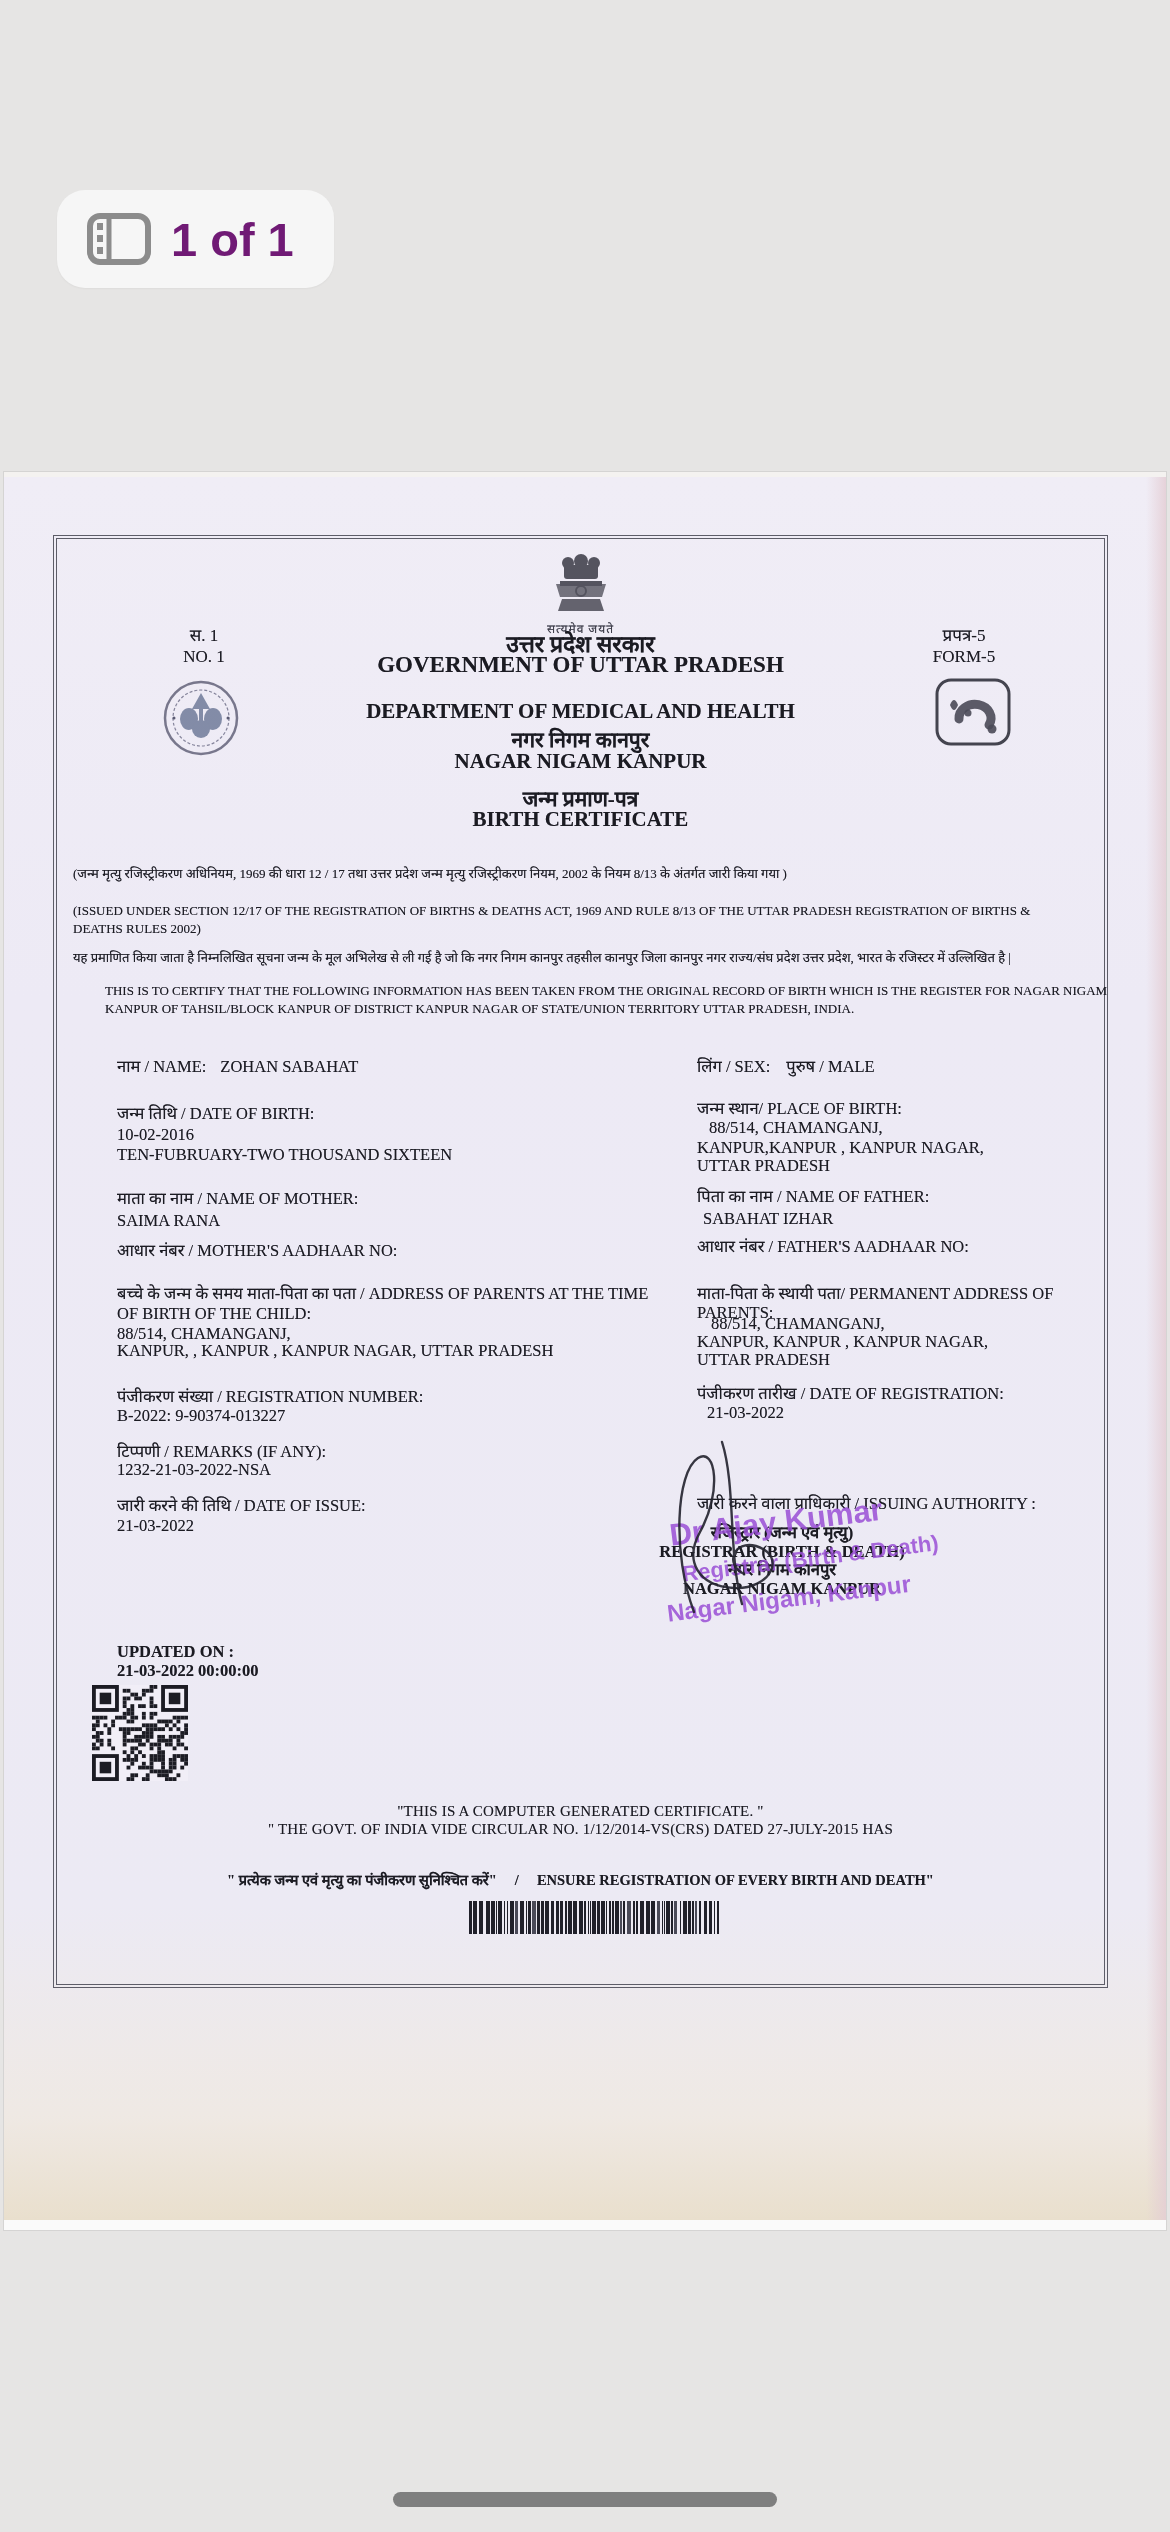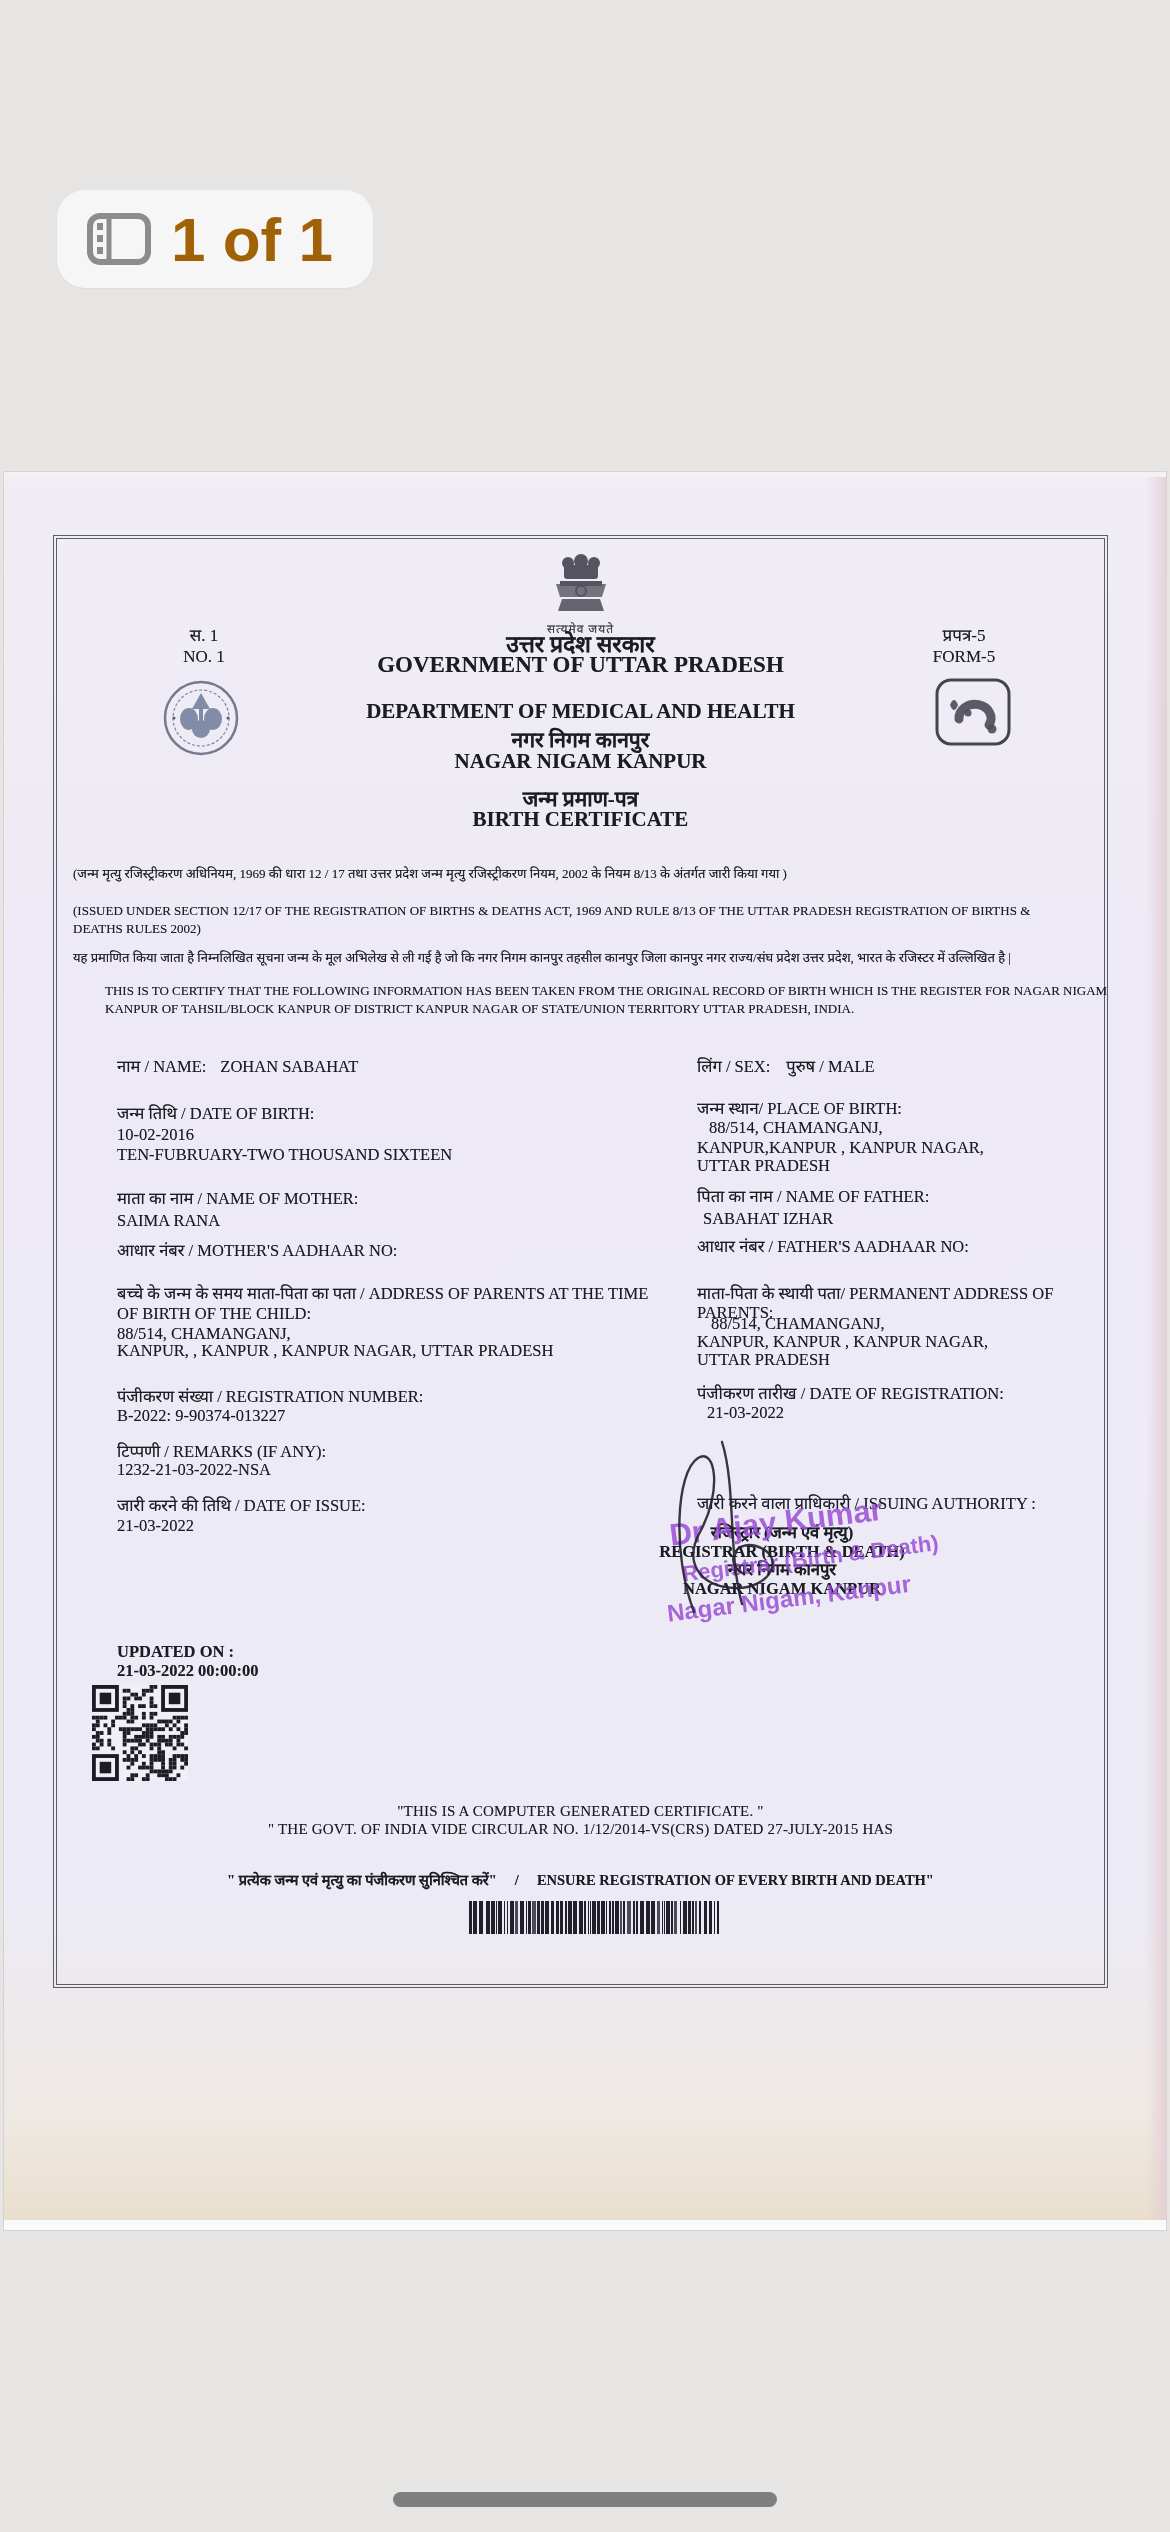--- a/index.html
+++ b/index.html
@@ -10,21 +10,21 @@
   }
   .abs{position:absolute;}
   
   .page-pill{
     left:57px;top:190px;height:98px;padding:0 40px 0 30px;
     background:#f6f6f6;border-radius:28px;
     display:flex;align-items:center;gap:20px;
     box-shadow:0 1px 2px rgba(0,0,0,0.04);
   }
   .page-pill-label{
-    font-family:"Liberation Sans",sans-serif;font-size:62px;font-weight:600;color:#a16207;
+    font-family:"Liberation Sans",sans-serif;font-size:47px;font-weight:600;color:#701a75;
   }
   .home-indicator{
     left:50%;transform:translateX(-50%);top:2492px;width:384px;height:15px;
     background:#7f7f7f;border-radius:8px;
   }
   
   .scan-page{
     left:4px;top:472px;width:1162px;height:1743px;
     background:linear-gradient(180deg,#f0edf6 0%,#edeaf5 30%,#eceaf4 82%,#efe9e4 94%,#e9dfcd 100%);
     border-top:5px solid #f4f2f0;border-bottom:10px solid #fafafa;

